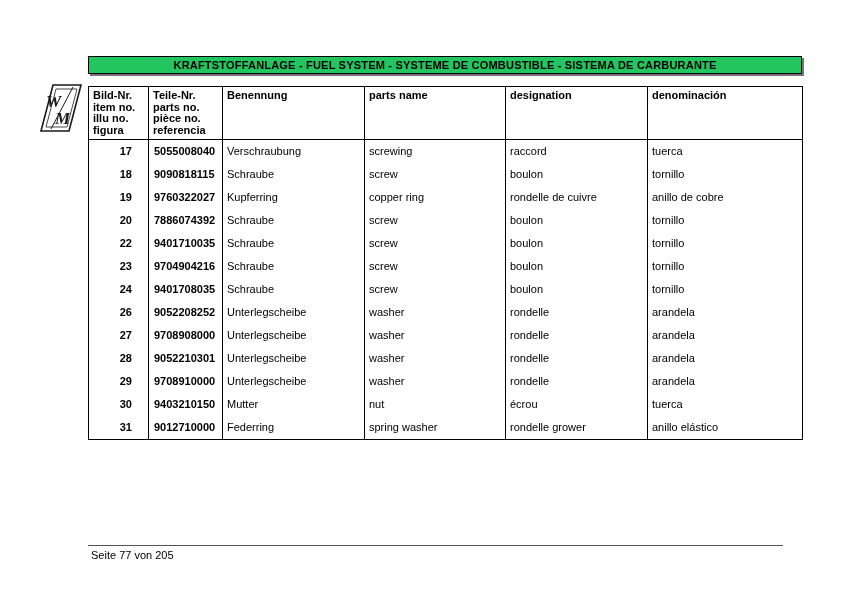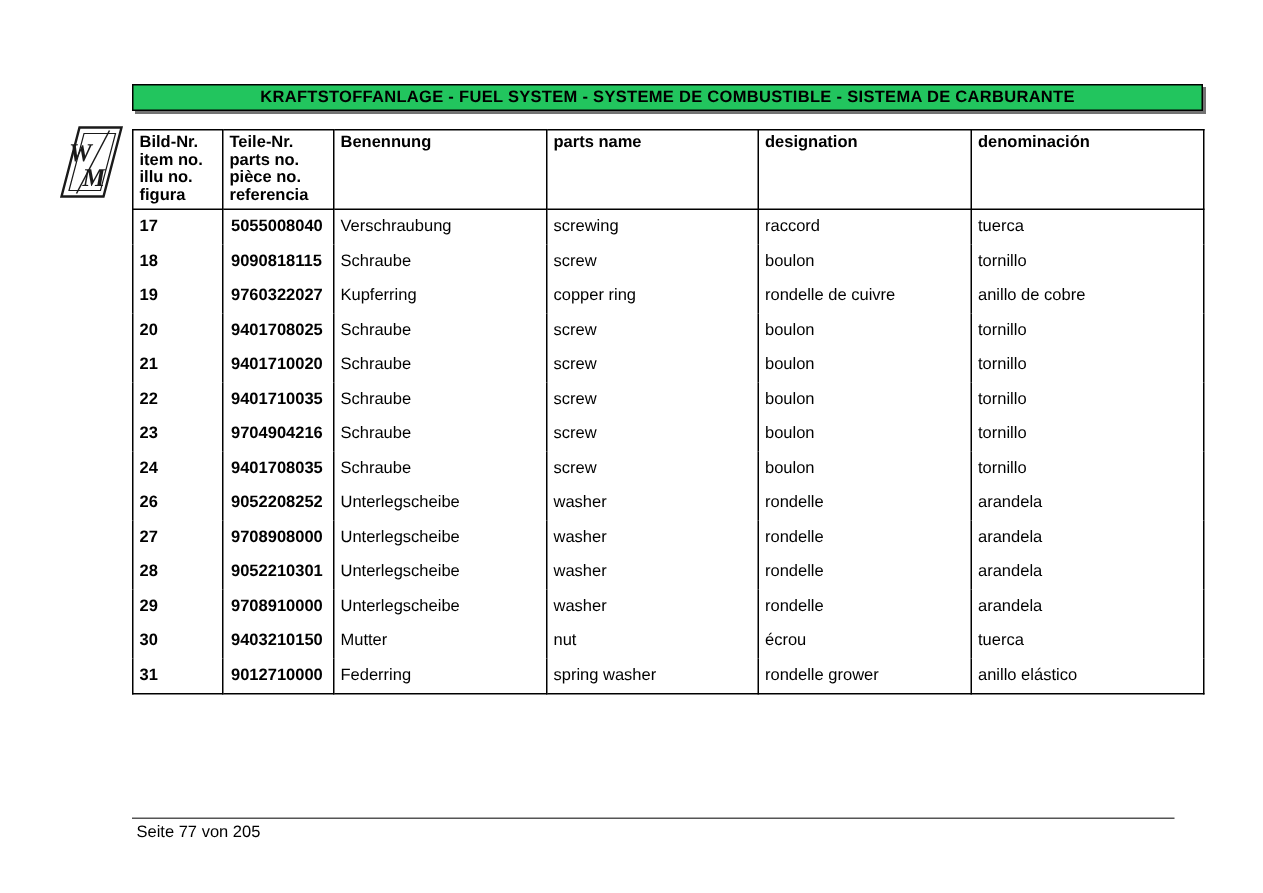--- a/index.html
+++ b/index.html
@@ -74,21 +74,21 @@
     border-right: 1px solid #000;
     vertical-align: top;
     padding: 6px 4px 6px;
     line-height: 11px;
     height: 23px;
     white-space: nowrap;
     overflow: hidden;
   }
   .parts-table tbody tr:last-child td { border-bottom: 1px solid #000; }
   .parts-table td.col-item {
-    text-align: left;
+    text-align: right;
     padding-right: 16px;
     font-weight: bold;
   }
   .parts-table td.col-part {
     font-weight: bold;
     padding-left: 5px;
   }
 
   
   .footer-rule {
@@ -175,35 +175,27 @@
     <td class="col-item">19</td>
     <td class="col-part">9760322027</td>
     <td>Kupferring</td>
     <td>copper ring</td>
     <td>rondelle de cuivre</td>
     <td>anillo de cobre</td>
   </tr>
 
   <tr>
     <td class="col-item">20</td>
-    <td class="col-part">9401708025</td>
-    <td>Schraube</td>
-    <td>screw</td>
-    <td>boulon</td>
-    <td>tornillo</td>
-  </tr>
-
-  <tr>
-    <td class="col-item">21</td>
-    <td class="col-part">9401710020</td>
-    <td>Schraube</td>
-    <td>screw</td>
-    <td>boulon</td>
-    <td>tornillo</td>
-  </tr>
+    <td class="col-part">7886074392</td>
+    <td>Schraube</td>
+    <td>screw</td>
+    <td>boulon</td>
+    <td>tornillo</td>
+  </tr>
+
 
   <tr>
     <td class="col-item">22</td>
     <td class="col-part">9401710035</td>
     <td>Schraube</td>
     <td>screw</td>
     <td>boulon</td>
     <td>tornillo</td>
   </tr>
 

